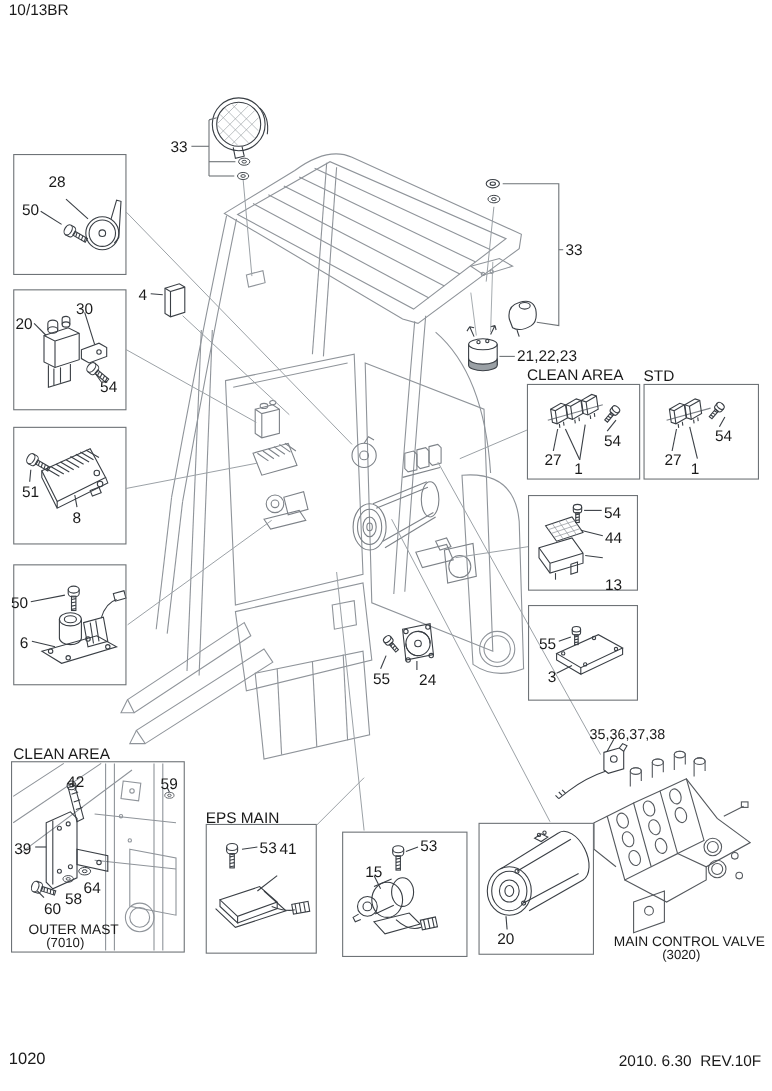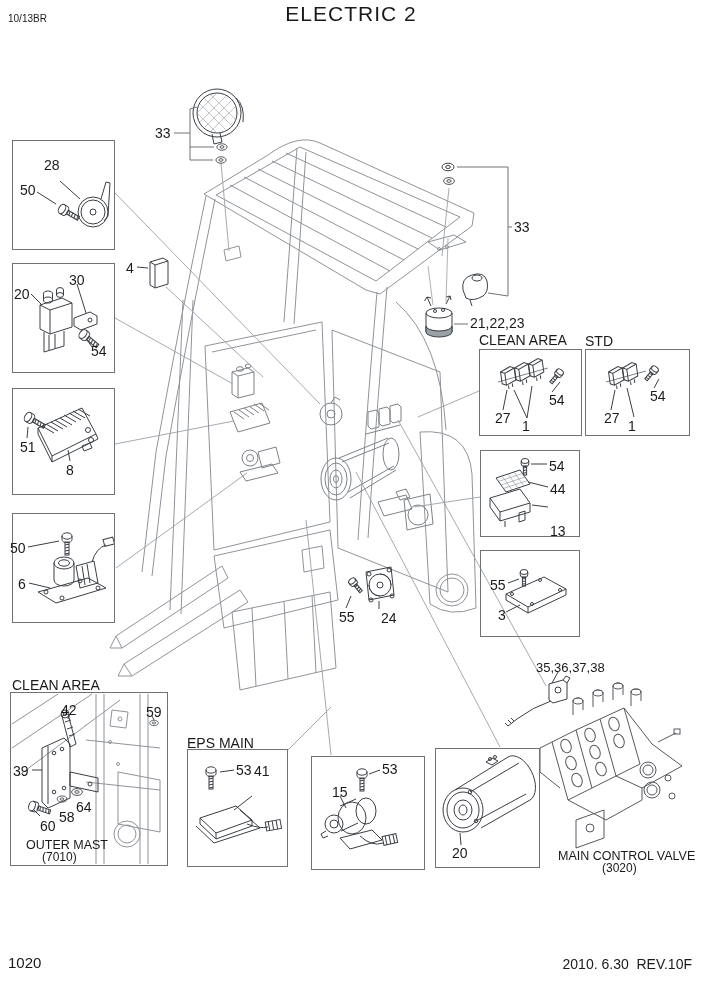--- a/index.html
+++ b/index.html
@@ -1,35 +1,34 @@
 <!DOCTYPE html>
 <html><head>
 <meta charset="utf-8">
 <style>
   *{margin:0;padding:0;box-sizing:border-box}
   html,body{background:#ededed}
   .page{position:relative;width:702px;height:992px;margin:0 auto;background:#ffffff;
         font-family:"Liberation Sans",sans-serif;color:#1a1a1a;overflow:hidden}
   .art{position:absolute;left:0;top:0}
-  .hdr-model{position:absolute;left:8px;top:13px;font-size:10px;white-space:pre}
+  .hdr-model{position:absolute;left:8px;top:1px;font-size:14px;white-space:pre}
   .hdr-title{position:absolute;left:0;right:0;top:2px;text-align:center;font-size:21px;letter-spacing:1px}
   .ftr-page{position:absolute;left:8px;top:954px;font-size:15px}
   .ftr-rev{position:absolute;right:10px;top:956px;font-size:14px;white-space:pre}
   .lbl{position:absolute;font-size:14px;line-height:1;white-space:pre}
   .sec{position:absolute;font-size:14px;line-height:1;white-space:pre}
   .f13{font-size:13px}.f12{font-size:12px}.f125{font-size:12.5px}
   .dbox{position:absolute;border:1px solid #6e7377;background:transparent}
 </style>
 </head>
 <body>
 
 <div class="page">
 
   <div class="hdr-model">10/13BR</div>
-  <div class="hdr-title">ELECTRIC 2</div>
 
   <svg class="art" width="702" height="992" viewBox="0 0 702 992">
     <defs>
       <g id="boltV" fill="none">
         <ellipse cx="0" cy="0" rx="5" ry="3.2"></ellipse>
         <path d="M-5,0 L-5,3.5 A5,3.2 0 0 0 5,3.5 L5,0"></path>
         <rect x="-2" y="6" width="4" height="13"></rect>
         <line x1="-2" y1="9" x2="2" y2="8.2"></line>
         <line x1="-2" y1="12" x2="2" y2="11.2"></line>
         <line x1="-2" y1="15" x2="2" y2="14.2"></line>

